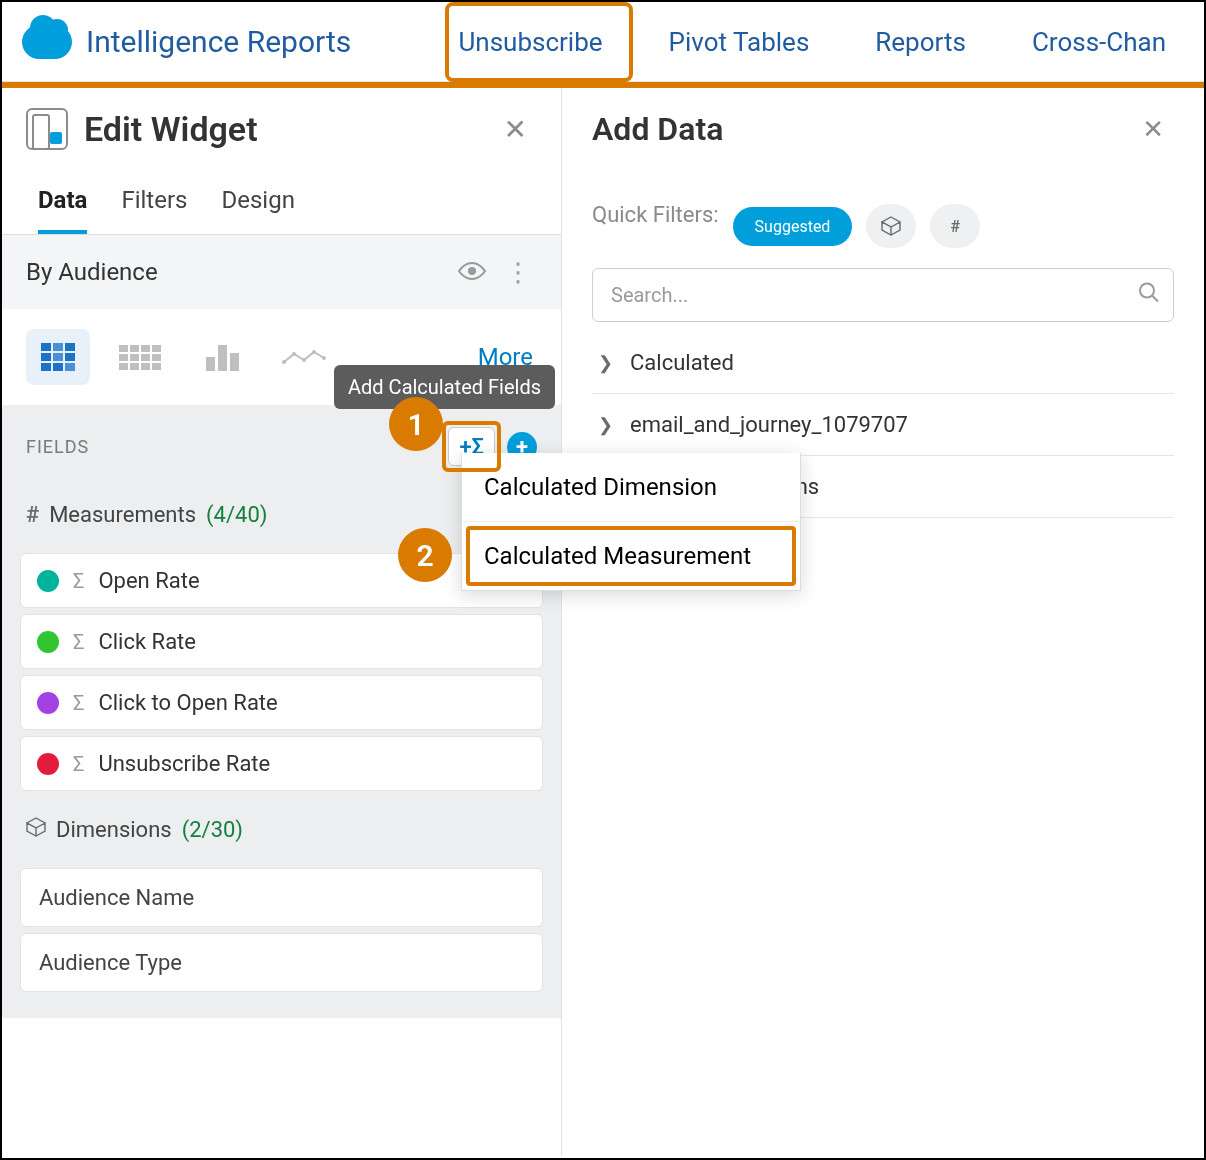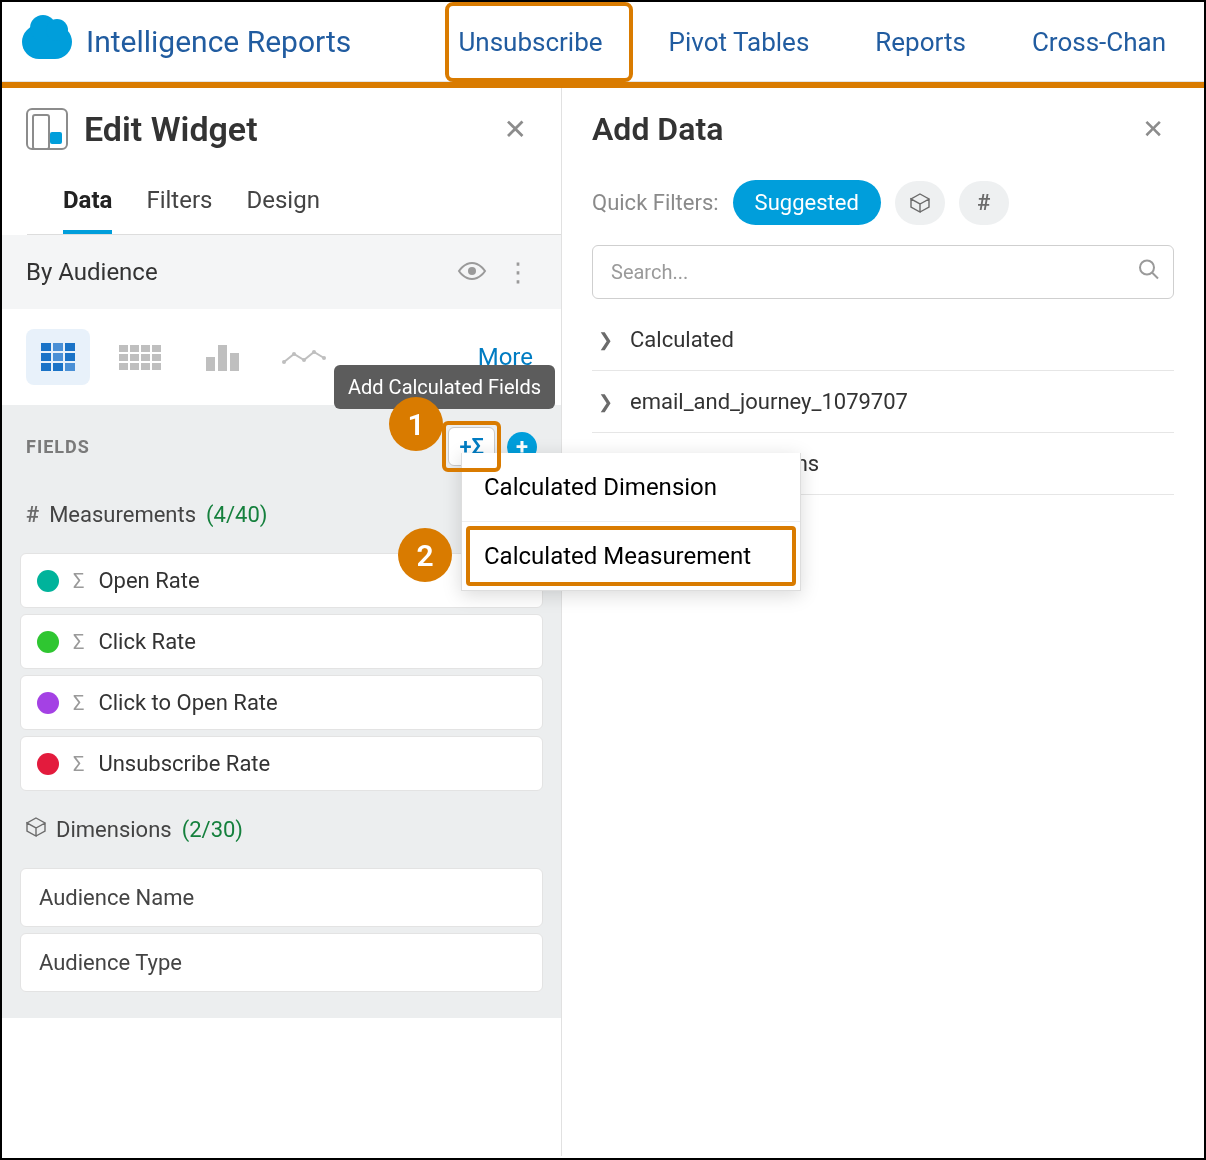--- a/index.html
+++ b/index.html
@@ -26,21 +26,21 @@
   .right { flex:1; padding: 22px 30px; }
 
   
   .panel-head { display:flex; align-items:center; padding: 20px 24px 10px; }
   .widget-icon { width:42px; height:42px; border:2px solid #8c8c8c; border-radius:6px; margin-right:16px; position:relative; }
   .widget-icon::before { content:""; position:absolute; left:4px; top:4px; width:14px; height:32px; border:2px solid #8c8c8c; border-radius:3px; }
   .widget-icon::after  { content:""; position:absolute; right:4px; bottom:4px; width:12px; height:12px; background:#009edb; border-radius:2px; }
   .panel-title { font-size: 34px; font-weight:600; color:#333; }
   .close-x { margin-left:auto; font-size:28px; color:#8c8c8c; cursor:pointer; padding:4px 10px; }
 
-  .subtabs { display:flex; gap:34px; padding: 26px 36px 0; font-size:24px; color:#444; border-bottom:1px solid #ddd;margin-left:25px; }
+  .subtabs { display:flex; gap:34px; padding: 26px 36px 0; font-size:24px; color:#444; border-bottom:1px solid #ddd; }
   .subtab { padding-bottom:16px; cursor:pointer; }
   .subtab.active { font-weight:700; border-bottom:4px solid #009edb; color:#222; }
 
   .audience-row { display:flex; align-items:center; padding: 18px 24px; background:#f4f5f6; font-size:24px; color:#333; }
   .audience-row .eye { margin-left:auto; font-size:26px; color:#9a9a9a; padding:4px 10px; }
   .audience-row .kebab { font-size:26px; color:#9a9a9a; padding:4px 8px; letter-spacing:-2px; }
 
   .charts-row { display:flex; align-items:center; gap:18px; padding: 20px 24px; }
   .chart-btn { width:64px; height:56px; display:flex; align-items:center; justify-content:center; border-radius:8px; cursor:pointer; }
   .chart-btn.sel { background:#e8f1fa; }
@@ -49,21 +49,21 @@
   .heat-ico span:nth-child(2){background:#4a90d6}.heat-ico span:nth-child(5){background:#4a90d6}.heat-ico span:nth-child(9){background:#4a90d6}
   .table-ico { display:grid; grid-template-columns:repeat(4,9px); grid-template-rows:repeat(3,7px); gap:2px; }
   .table-ico span{background:#bfbfbf}
   .bar-ico { display:flex; align-items:flex-end; gap:3px; height:28px; }
   .bar-ico span{width:9px;background:#bfbfbf}
   .line-ico { width:40px; height:18px; position:relative; }
   .line-ico svg{overflow:visible}
   .more-link { margin-left:auto; color:#007cc2; font-size:24px; cursor:pointer; padding-right:4px; }
 
   .fields-hdr { display:flex; align-items:center; background:#eceeef; padding: 22px 24px; position:relative; }
-  .fields-label { color:#7a7a7a; font-size:18px; letter-spacing:1px;font-weight:bold; }
+  .fields-label { color:#7a7a7a; font-size:18px; letter-spacing:1px; }
   .fields-actions { margin-left:auto; display:flex; align-items:center; gap:12px; }
   .sigma-btn { border:1px solid #c9c9c9; background:#fff; border-radius:6px; padding:6px 10px; color:#007cc2; font-size:22px; font-weight:600; cursor:pointer; }
   .plus-circle { width:30px; height:30px; background:#009edb; border-radius:50%; color:#fff; display:flex; align-items:center; justify-content:center; font-size:22px; font-weight:700; cursor:pointer; }
 
   .tooltip { position:absolute; top:-40px; right:6px; background:#5c5c5c; color:#fff; padding:10px 14px; border-radius:6px; font-size:20px; }
 
   .step-badge { position:absolute; width:54px; height:54px; background:#d97b00; border-radius:50%; color:#fff; font-size:30px; font-weight:600; display:flex; align-items:center; justify-content:center; z-index:30; }
   .sigma-highlight { position:absolute; border:4px solid #d97b00; border-radius:6px; pointer-events:none; z-index:25; }
 
   .dropdown { position:absolute; top:48px; right:-240px; width:340px; background:#fff; border:1px solid #ddd; border-top:none; box-shadow:0 4px 18px rgba(0,0,0,.15); z-index:20; }
@@ -82,21 +82,21 @@
   .sigma { color:#9a9a9a; font-size:20px; }
 
   .dim-item { background:#fff; border:1px solid #e3e3e3; border-radius:6px; padding:16px 18px; margin:6px 18px; font-size:22px; color:#444; cursor:grab; }
 
   
   .right-head { display:flex; align-items:flex-start; }
   .right-title { font-size:32px; font-weight:600; color:#333; }
   .right .close-x { font-size:26px; }
   .qf-row { display:flex; align-items:center; gap:14px; margin-top:32px; }
   .qf-label { color:#8a8a8a; font-size:22px; }
-  .pill { border-radius:24px; padding:10px 22px; font-size:22px; cursor:pointer; }
+  .pill { border-radius:24px; padding:10px 22px; font-size:16px; cursor:pointer;margin-top:24px; }
   .pill.blue { background:#009edb; color:#fff; }
   .pill.grey { background:#eef0f1; color:#6b6b6b; width:50px; height:44px; display:flex; align-items:center; justify-content:center; padding:0; }
   .search-wrap { margin-top:20px; position:relative; }
   .search-input { width:100%; border:1px solid #cfcfcf; border-radius:6px; padding:14px 46px 14px 18px; font-size:20px; color:#555; }
   .search-input::placeholder{color:#9a9a9a}
   .search-ico { position:absolute; right:14px; top:50%; transform:translateY(-50%); color:#9a9a9a; font-size:22px; }
   .tree { margin-top:10px; }
   .tree-item { display:flex; align-items:center; gap:14px; padding:18px 6px; border-bottom:1px solid #e6e6e6; font-size:22px; color:#333; cursor:pointer; }
   .chev { color:#6b6b6b; font-size:18px; width:18px; }
 </style>

